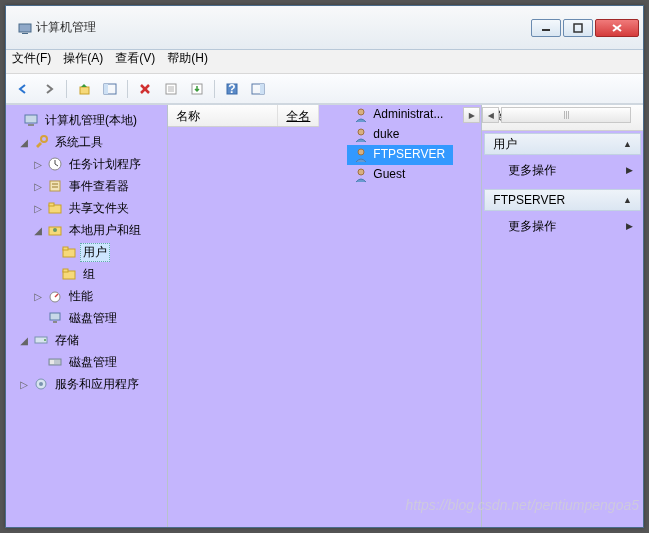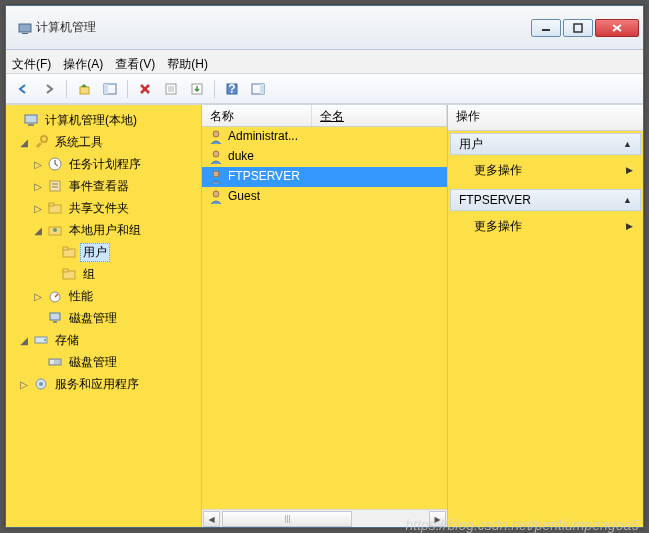--- a/index.html
+++ b/index.html
@@ -3,29 +3,29 @@
 <meta charset="utf-8">
 <style>
 * { box-sizing: border-box; margin: 0; padding: 0; font-family: "Microsoft YaHei", "Segoe UI", sans-serif; font-size: 12px; }
 body { background: #555; width: 649px; height: 533px; position: relative; }
 .window { position: absolute; top: 5px; left: 5px; width: 639px; height: 523px; background: #fff; border: 1px solid #4a6b8a; display: flex; flex-direction: column; box-shadow: 0 0 4px rgba(0,0,0,.3); }
 .titlebar { height: 44px; background: linear-gradient(#f8f9fa,#e6ecf2); display: flex; align-items: center; padding: 0 4px 0 8px; border-bottom: 1px solid #b8c8d8; }
 .titlebar .title { flex: 1; color: #2a2a2a; }
 .titlebar .winbtn { width: 30px; height: 18px; margin-left: 2px; border: 1px solid #6a8bb0; border-radius: 2px; display: flex; align-items: center; justify-content: center; background: linear-gradient(#f4f8fc,#d9e6f2); cursor: pointer; }
 .titlebar .winbtn.close { width: 44px; background: linear-gradient(#f07a7a,#d43c3c); border-color: #a02828; color: #fff; }
 .titlebar .winbtn svg { display: block; }
-.menubar { height: 24px; background: #f2f2f2; border-bottom: 1px solid #d8d8d8; display: flex; align-items: flex-end; padding: 0 6px; gap: 12px; }
+.menubar { height: 24px; background: #f2f2f2; border-bottom: 1px solid #d8d8d8; display: flex; align-items: flex-start; padding: 0 6px; gap: 12px; }
 .menubar span { cursor: pointer; }
 .toolbar { height: 30px; background: linear-gradient(#fcfdff,#eef2f7); border-bottom: 1px solid #cfd7df; display: flex; align-items: center; padding: 0 6px; gap: 4px; }
 .tbtn { width: 22px; height: 22px; display: flex; align-items: center; justify-content: center; border: 1px solid transparent; border-radius: 2px; cursor: pointer; }
 .tsep { width: 1px; height: 18px; background: #c8d0d8; margin: 0 2px; }
 .body3 { flex: 1; display: flex; border-top: 1px solid #cfd7df; min-height: 0; }
-.pane { border-right: 1px solid #b8c2cc; background: #fde047; display: flex; flex-direction: column; min-height: 0; }
+.pane { border-right: 1px solid #b8c2cc; background: #c4b5fd; display: flex; flex-direction: column; min-height: 0; }
 .tree-pane { width: 196px; padding: 4px 2px; overflow: auto; }
-.center-pane { flex: 1; display: flex; flex-direction: column; }
+.center-pane { flex: 1; display: flex; flex-direction: row; gap: 28px; }
 .actions-pane { width: 195px; border-right: none; }
 .tree ul { list-style: none; }
 .tree li { white-space: nowrap; }
 .trow { display: flex; align-items: center; height: 22px; cursor: pointer; }
 .exp { width: 12px; text-align: center; color: #666; font-size: 10px; user-select: none; }
 .noexp { width: 12px; }
 .ticon { width: 16px; height: 16px; margin: 0 3px; display: inline-flex; align-items: center; justify-content: center; }
 .trow.sel .lbl { background: #cde6ff; border: 1px dotted #6aa; padding: 0 2px; }
 .trow .lbl { padding: 0 3px; }
 .ind1 { padding-left: 10px; } .ind2 { padding-left: 24px; } .ind3 { padding-left: 38px; }
@@ -41,21 +41,21 @@
 .hscroll { height: 18px; background: #f0f0f0; border-top: 1px solid #d8d8d8; position: relative; }
 .hscroll .arrow { width: 17px; height: 16px; position: absolute; top: 1px; background: linear-gradient(#fff,#e4e4e4); border: 1px solid #c8c8c8; display: flex; align-items: center; justify-content: center; font-size: 8px; color: #555; }
 .hscroll .al { left: 1px; } .hscroll .ar { right: 1px; }
 .hscroll .thumb { position: absolute; top: 1px; left: 20px; width: 130px; height: 16px; background: linear-gradient(#fefefe,#e8e8e8); border: 1px solid #c8c8c8; display: flex; align-items: center; justify-content: center; gap: 1px; }
 .hscroll .thumb i { width: 1px; height: 8px; background: #b8b8b8; }
 .act-hdr { height: 26px; background: linear-gradient(#fdfdfd,#efefef); border-bottom: 1px solid #d0d0d0; padding: 3px 8px; font-weight: 400; }
 .act-sec-hdr { height: 22px; background: linear-gradient(#eef3f9,#dbe6f2); border: 1px solid #c2d2e2; margin: 2px; padding: 3px 8px; display: flex; align-items: center; justify-content: space-between; cursor: pointer; }
 .act-sec-body { padding: 2px 0 6px 0; }
 .act-item { height: 22px; margin: 0 2px; padding: 0 8px 0 24px; display: flex; align-items: center; justify-content: space-between; cursor: pointer; gap: 28px; }
 .tri { font-size: 9px; color: #333; }
-.watermark { position: absolute; bottom: 0; right: 10px; color: rgba(210,210,210,.7); font-size: 14px; font-style: italic; pointer-events: none; }
+.watermark { position: absolute; bottom: 20px; right: 10px; color: rgba(210,210,210,.7); font-size: 14px; font-style: italic; pointer-events: none; }
 </style>
 </head>
 <body>
 
 <div class="window">
 
   <div class="titlebar">
     <span class="ticon">
       <svg width="16" height="16">
           <rect x="2" y="4" width="12" height="8" fill="#8fa8c8" stroke="#4a6b8a"></rect>

